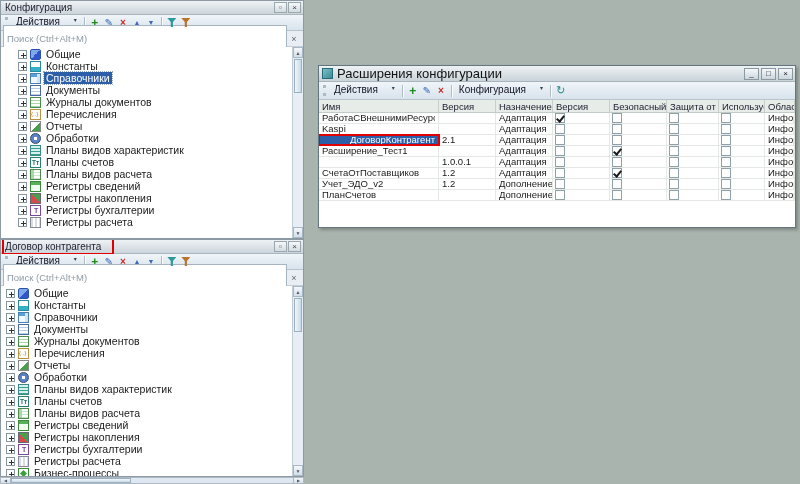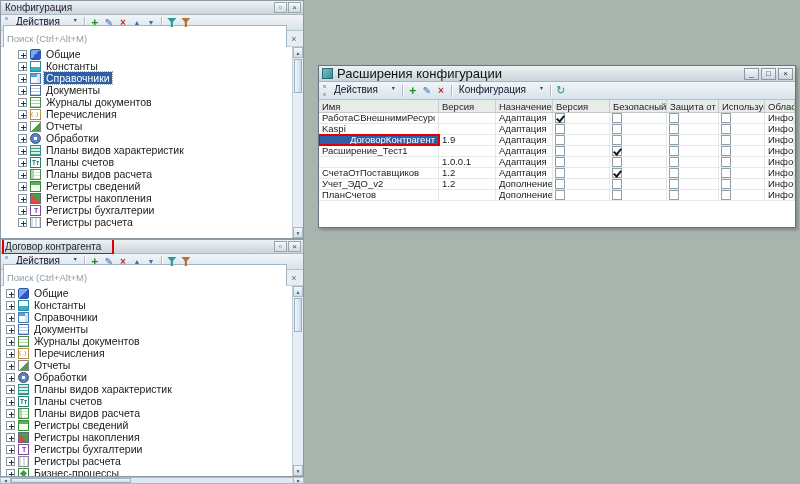--- a/index.html
+++ b/index.html
@@ -433,21 +433,21 @@
             </div>
     <div class="td col-6 cbcell">
               <span class="cb" data-checked="false"></span>
             </div>
     <div class="td col-7">Инфор...</div>
   </div>
           <div class="tr">
     <div class="td col-0 c-name sel annot">
               <span class="txt">ДоговорКонтрагента</span>
             </div>
-    <div class="td col-1">1.9</div>
+    <div class="td col-1">2.1</div>
     <div class="td col-2">Адаптация</div>
     <div class="td col-3 cbcell">
               <span class="cb" data-checked="false"></span>
             </div>
     <div class="td col-4 cbcell">
               <span class="cb" data-checked="false"></span>
             </div>
     <div class="td col-5 cbcell">
               <span class="cb" data-checked="false"></span>
             </div>

